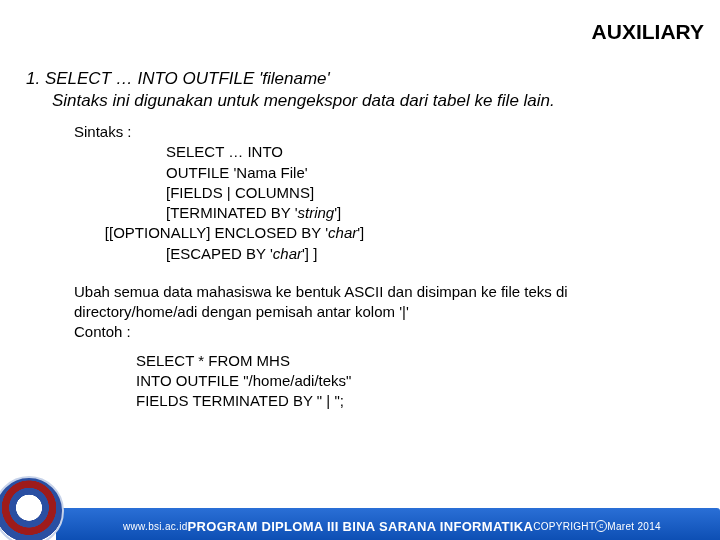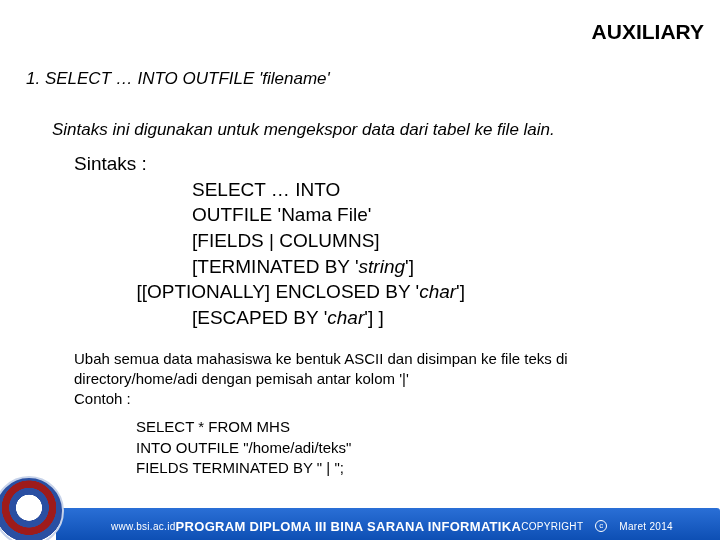--- a/index.html
+++ b/index.html
@@ -24,27 +24,26 @@
     text-align: right;
     margin-top: 6px;
     margin-bottom: 24px;
   }
   .body-text {
     font-size: 17px;
     line-height: 1.3;
     margin: 0 10px 10px 10px;
     font-style: italic;
   }
-  .indent1 { padding-left: 26px; margin-top: 29px; }
+  .indent1 { padding-left: 26px; }
   .syntax-row {
     display: flex;
     margin: 0 10px 0 10px;
-    font-size: 19px;
+    font-size: 15px;
     line-height: 1.35;
-    gap: 26px;
   }
   .syntax-label {
     width: 140px;
     flex-shrink: 0;
     padding-left: 48px;
   }
   .syntax-block {
     white-space: pre-line;
   }
   .syntax-block .shift-left {
@@ -94,21 +93,21 @@
     justify-content: center;
     padding: 0 10px 0 18px;
     font-size: 10px;
     color: #fff;
     letter-spacing: 0.3px;
   }
   .footer-center {
     font-weight: bold;
     font-size: 13px;
   }
-  .footer-right { display:flex; align-items:center; gap:12px; }
+  .footer-right { display:flex; align-items:center; gap:0; }
   .copy-sym {
     display:inline-block; width:12px; height:12px; border:1px solid #fff; border-radius:50%;
     text-align:center; line-height:10px; font-size:8px;
   }
 </style>
 </head>
 <body>
 
 <div class="slide">
 

